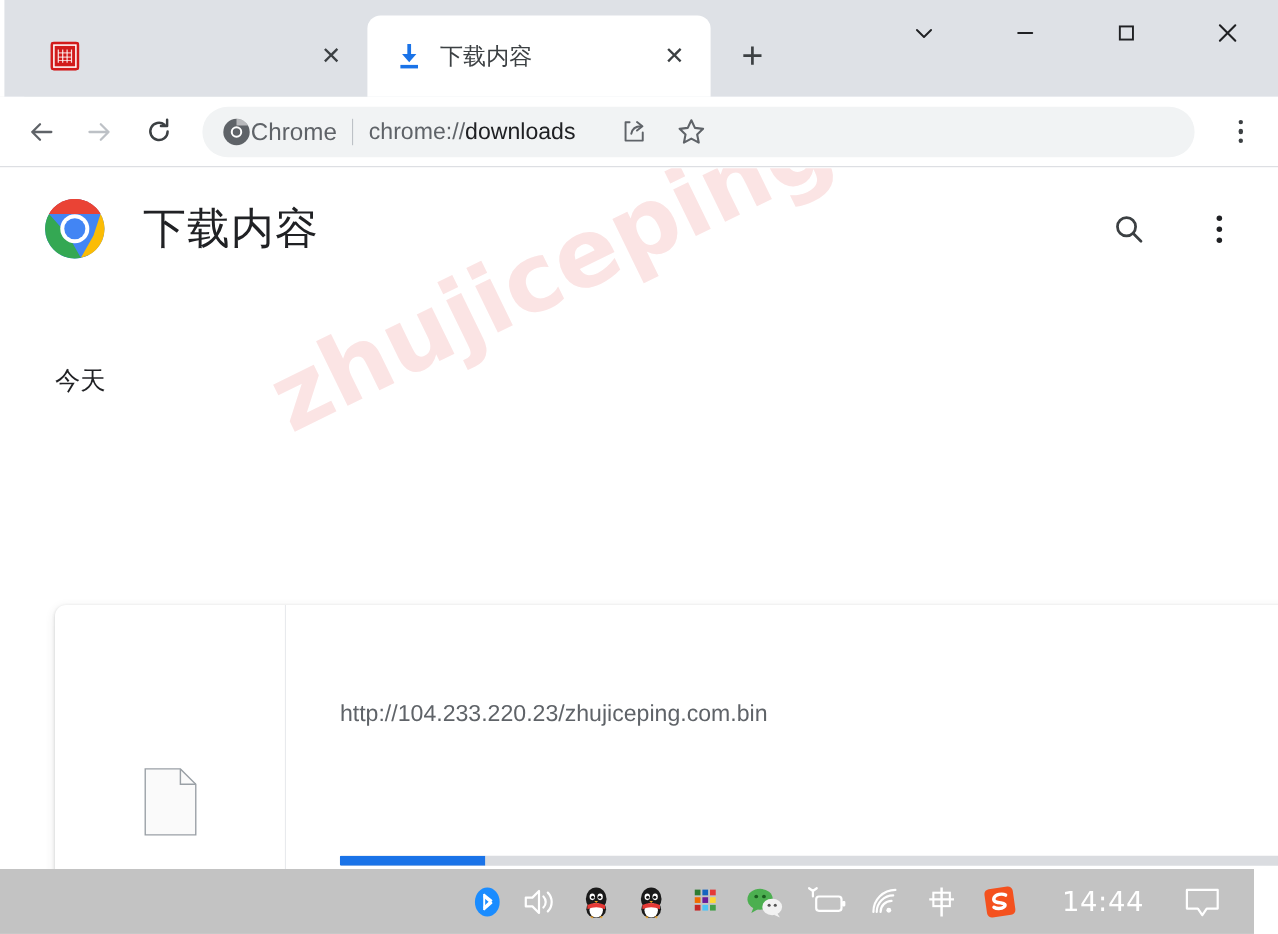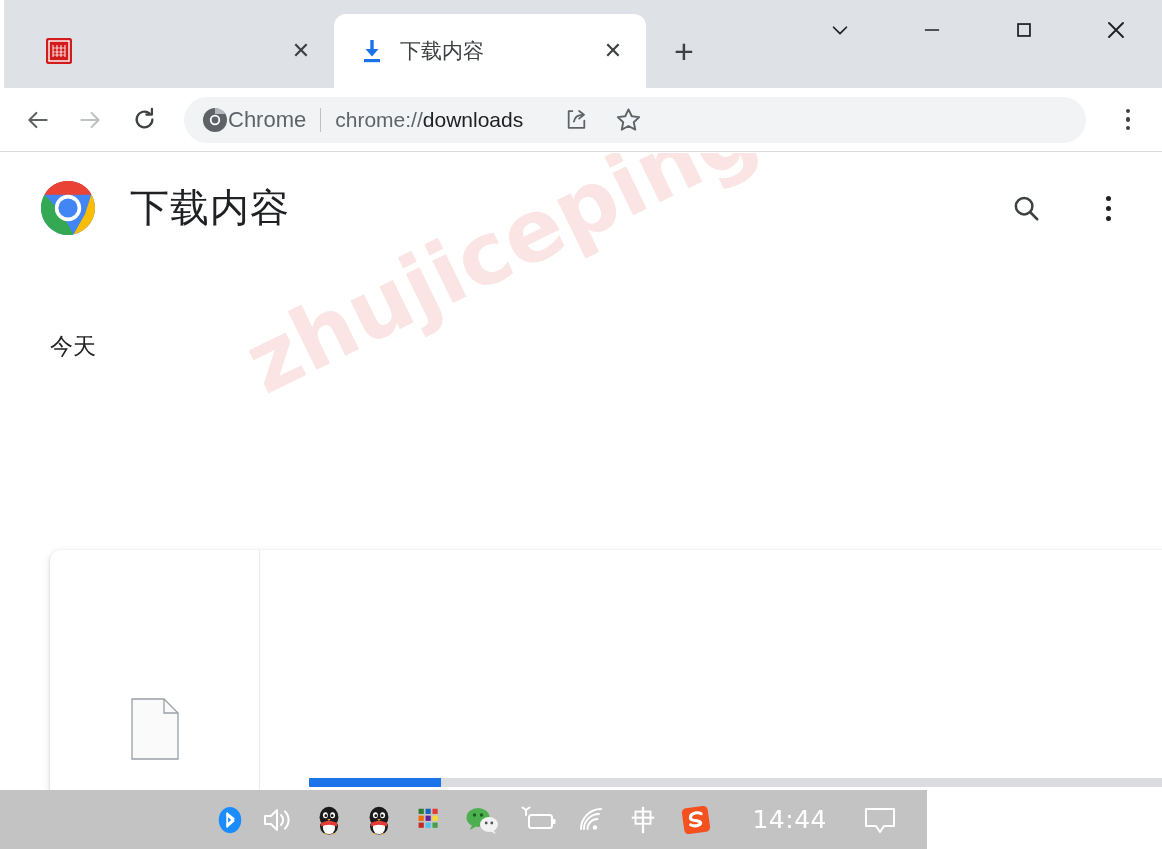--- a/index.html
+++ b/index.html
@@ -159,21 +159,21 @@
   .watermark {
     position:absolute; left:230px; top:170px;
     font-size:86px; font-weight:700; color:#fbe4e4;
     transform:rotate(-26deg); transform-origin:left top;
     white-space:nowrap; pointer-events:none; user-select:none;
     font-family:"DejaVu Sans",sans-serif;
   }
 
   
   .taskbar {
-    position:absolute; left:0; top:790px; width:927px; height:59px;
+    position:absolute; left:0; top:790px; width:1140px; height:59px;
     background:#c3c3c3;
     display:flex; align-items:center; justify-content:flex-end;
   }
   .tb-item {
     height:59px; display:flex; align-items:center; justify-content:center;
     cursor:pointer; flex:none;
   }
   .tb-clock {
     font-size:25px; color:#ffffff; margin:0 22px 0 28px;
     font-family:"DejaVu Sans",sans-serif; letter-spacing:.5px;
@@ -329,20 +329,21 @@
       <div class="card-icon-col">
         <span class="file-icon">
           <svg viewBox="0 0 48 62" width="48" height="62">
             <path d="M1 1 L33 1 L47 15 L47 61 L1 61 Z" fill="#fafafa" stroke="#9aa0a6" stroke-width="1.3"></path>
             <path d="M33 1 L33 15 L47 15" fill="none" stroke="#9aa0a6" stroke-width="1.3"></path>
           </svg>
         </span>
       </div>
 
       <div class="card-body">
+        <div class="file-url">http://104.233.220.23/zhujiceping.com.bin</div>
 
         <div class="progress-track">
           <div class="progress-fill" id="progress-fill" style="width: 12%;"></div>
         </div>
 
       </div>
     </div>
   </div>
 
   <div class="taskbar">

